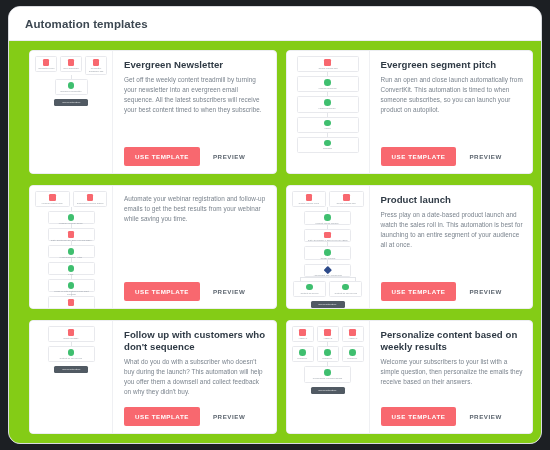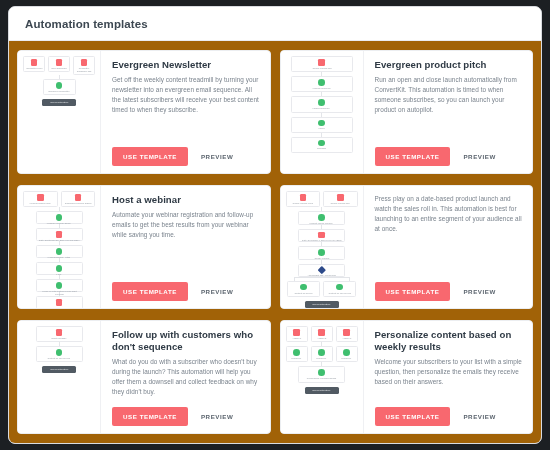--- a/index.html
+++ b/index.html
@@ -11,21 +11,21 @@
     font-family: "Liberation Sans", sans-serif;
     background: #1c1f23;
   }
 
   
   #window-frame {
     position: absolute;
     left: 8px; top: 6px;
     width: 534px; height: 438px;
     background: #ffffff;
-    border-radius: 7px;
+    border-radius: 12px;
     border: 1px solid #d9dbe0;
     overflow: hidden;
     display: flex;
     flex-direction: column;
   }
 
   
   #page-header {
     flex: 0 0 auto;
     height: 34px;
@@ -38,22 +38,22 @@
   #page-header .title {
     font-size: 11.5px;
     font-weight: 600;
     color: #3d4852;
     letter-spacing: .1px;
   }
 
   
   #templates-body {
     flex: 1 1 auto;
-    background: #a16207;
-    padding: 9px 8px 8px 8px;
+    background: #84cc16;
+    padding: 9px 8px 8px 20px;
     overflow: hidden;
   }
 
   #card-grid {
     display: grid;
     grid-template-columns: 1fr 1fr;
     gap: 11px 9px;
   }
 
   
@@ -286,21 +286,21 @@
               <div class="node-label">3 days</div>
             </div>
             <div class="connector"></div>
             <div class="node xwide">
               <div class="node-badge action"></div>
               <div class="node-label">Downsell</div>
             </div>
           </div>
         </div>
         <div class="card-body">
-          <div class="card-title">Evergreen product pitch</div>
+          <div class="card-title">Evergreen segment pitch</div>
           <div class="card-desc">Run an open and close launch automatically from ConvertKit. This automation is timed to when someone subscribes, so you can launch your product on autopilot.</div>
           <div class="card-actions">
             <button class="use-template-btn">USE TEMPLATE</button>
             <a class="preview-link">PREVIEW</a>
           </div>
         </div>
       </div>
 
       <div class="tpl-card">
         <div class="card-thumb">
@@ -341,21 +341,20 @@
               <div class="node-label">Follow up with customers who didn't purchase</div>
             </div>
             <div class="connector"></div>
             <div class="node wide">
               <div class="node-badge event"></div>
               <div class="node-label">Replay Tag</div>
             </div>
           </div>
         </div>
         <div class="card-body">
-          <div class="card-title">Host a webinar</div>
           <div class="card-desc">Automate your webinar registration and follow-up emails to get the best results from your webinar while saving you time.</div>
           <div class="card-actions">
             <button class="use-template-btn">USE TEMPLATE</button>
             <a class="preview-link">PREVIEW</a>
           </div>
         </div>
       </div>
 
       <div class="tpl-card">
         <div class="card-thumb">
@@ -400,20 +399,21 @@
                 <div class="node-badge action"></div>
                 <div class="node-label">Content for non-buyers</div>
               </div>
             </div>
             <div class="end-bar">
               <span>End of automation</span>
             </div>
           </div>
         </div>
         <div class="card-body">
+          <div class="card-title">Product launch</div>
           <div class="card-desc">Press play on a date-based product launch and watch the sales roll in. This automation is best for launching to an entire segment of your audience all at once.</div>
           <div class="card-actions">
             <button class="use-template-btn">USE TEMPLATE</button>
             <a class="preview-link">PREVIEW</a>
           </div>
         </div>
       </div>
 
       <div class="tpl-card short">
         <div class="card-thumb">

